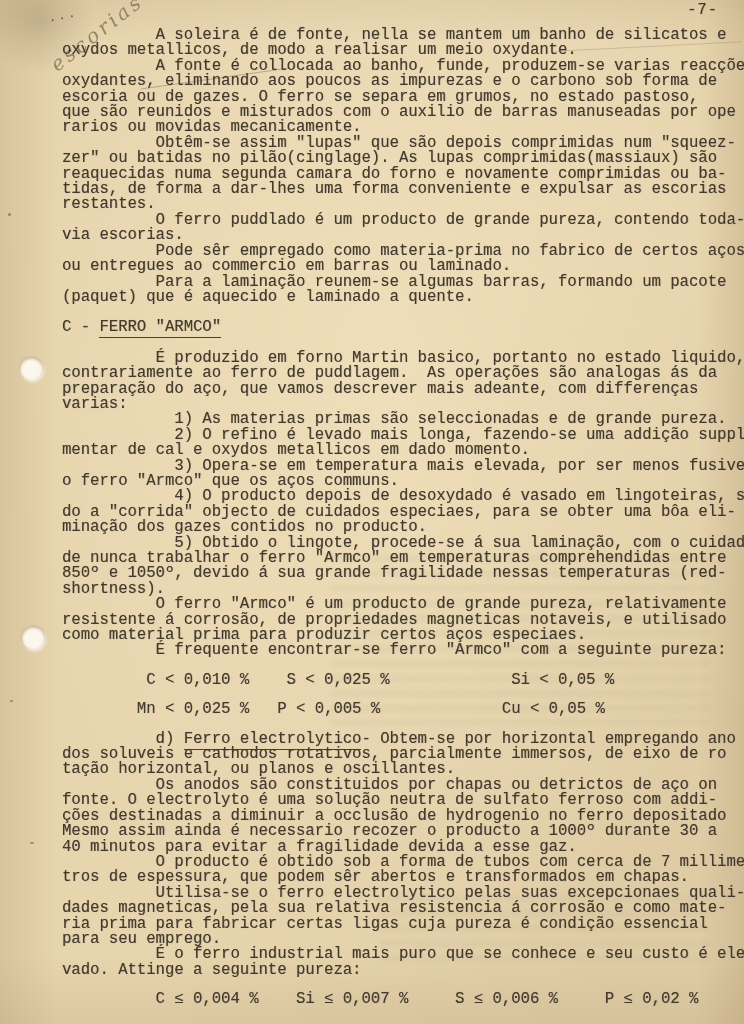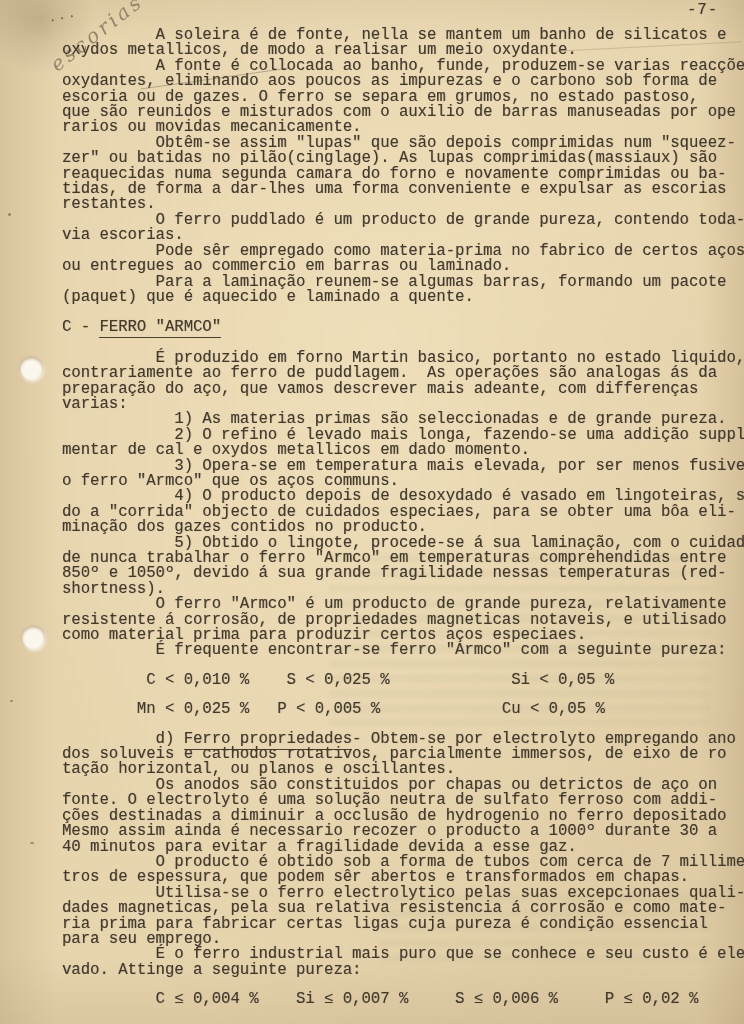--- a/index.html
+++ b/index.html
@@ -135,21 +135,21 @@
 resistente á corrosão, de propriedades magneticas notaveis, e utilisado
 como material prima para produzir certos aços especiaes.</div>
     <div class="para">          É frequente encontrar-se ferro "Armco" com a seguinte pureza:</div>
 
     <div class="purity-block">
       <div class="purity-row">         C &lt; 0,010 %    S &lt; 0,025 %             Si &lt; 0,05 %</div>
       <div class="purity-row">        Mn &lt; 0,025 %   P &lt; 0,005 %             Cu &lt; 0,05 %</div>
     </div>
 
     <div class="d-block">
-      <div class="para"><span>          d) </span><span class="underlined">Ferro propriedades</span><span>- Obtem-se por electrolyto empregando ano</span></div>
+      <div class="para"><span>          d) </span><span class="underlined">Ferro electrolytico</span><span>- Obtem-se por horizontal empregando ano</span></div>
       <div class="para">dos soluveis e cathodos rotativos, parcialmente immersos, de eixo de ro
 tação horizontal, ou planos e oscillantes.</div>
     </div>
 
     <div class="para">          Os anodos são constituidos por chapas ou detrictos de aço on
 fonte. O electrolyto é uma solução neutra de sulfato ferroso com addi-
 ções destinadas a diminuir a occlusão de hydrogenio no ferro depositado
 Mesmo assim ainda é necessario recozer o producto a 1000º durante 30 a
 40 minutos para evitar a fragilidade devida a esse gaz.</div>
     <div class="para">          O producto é obtido sob a forma de tubos com cerca de 7 millime

